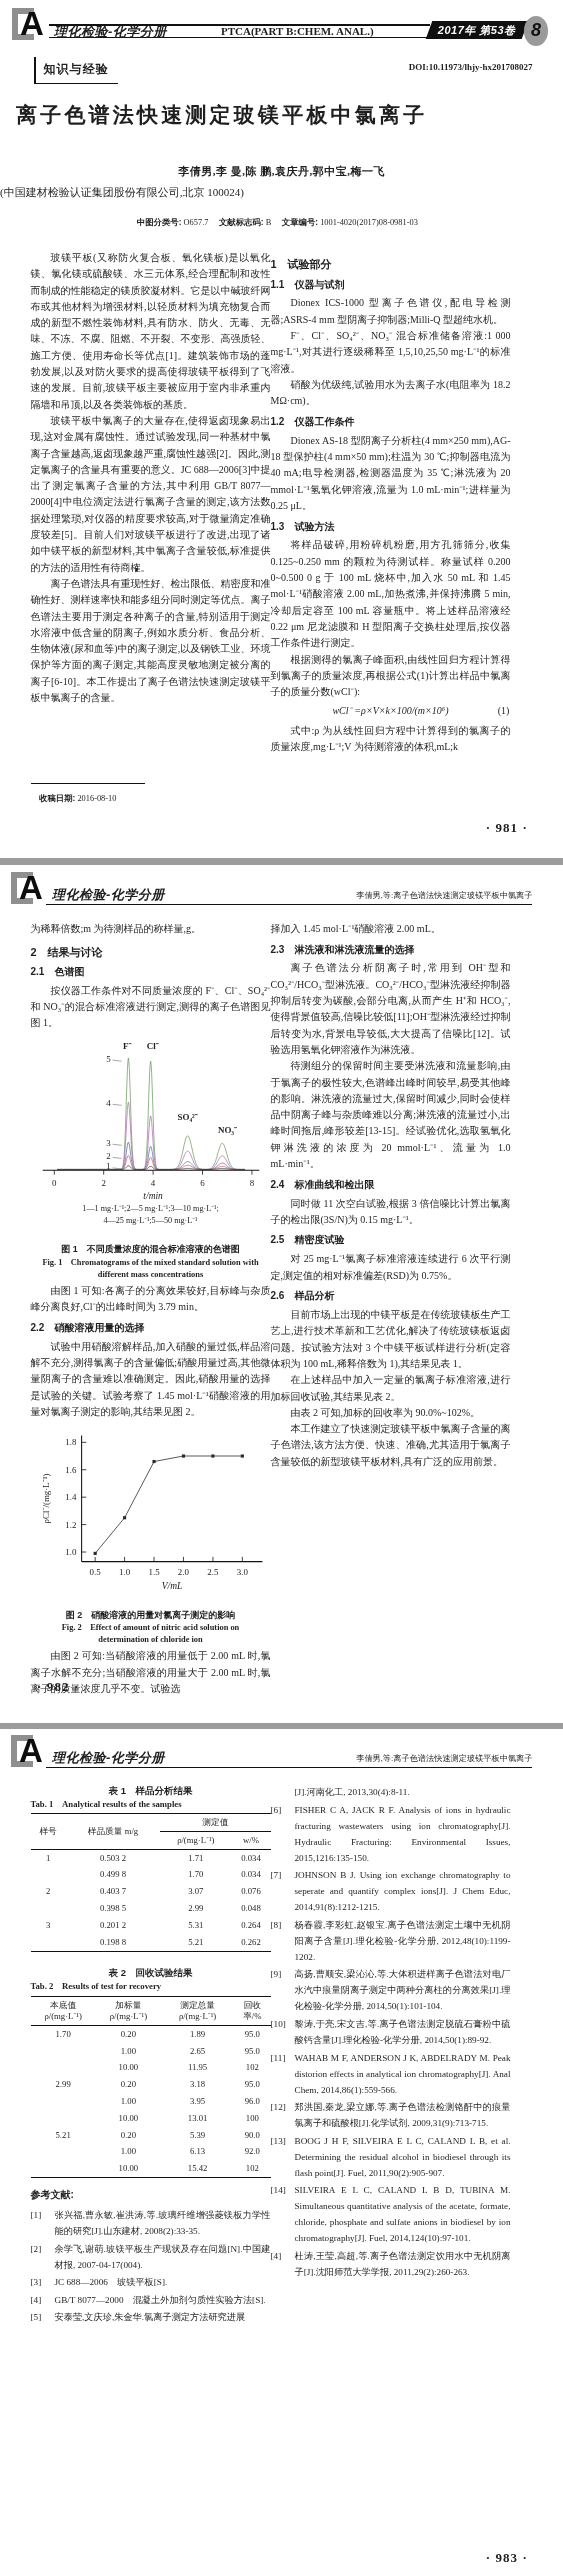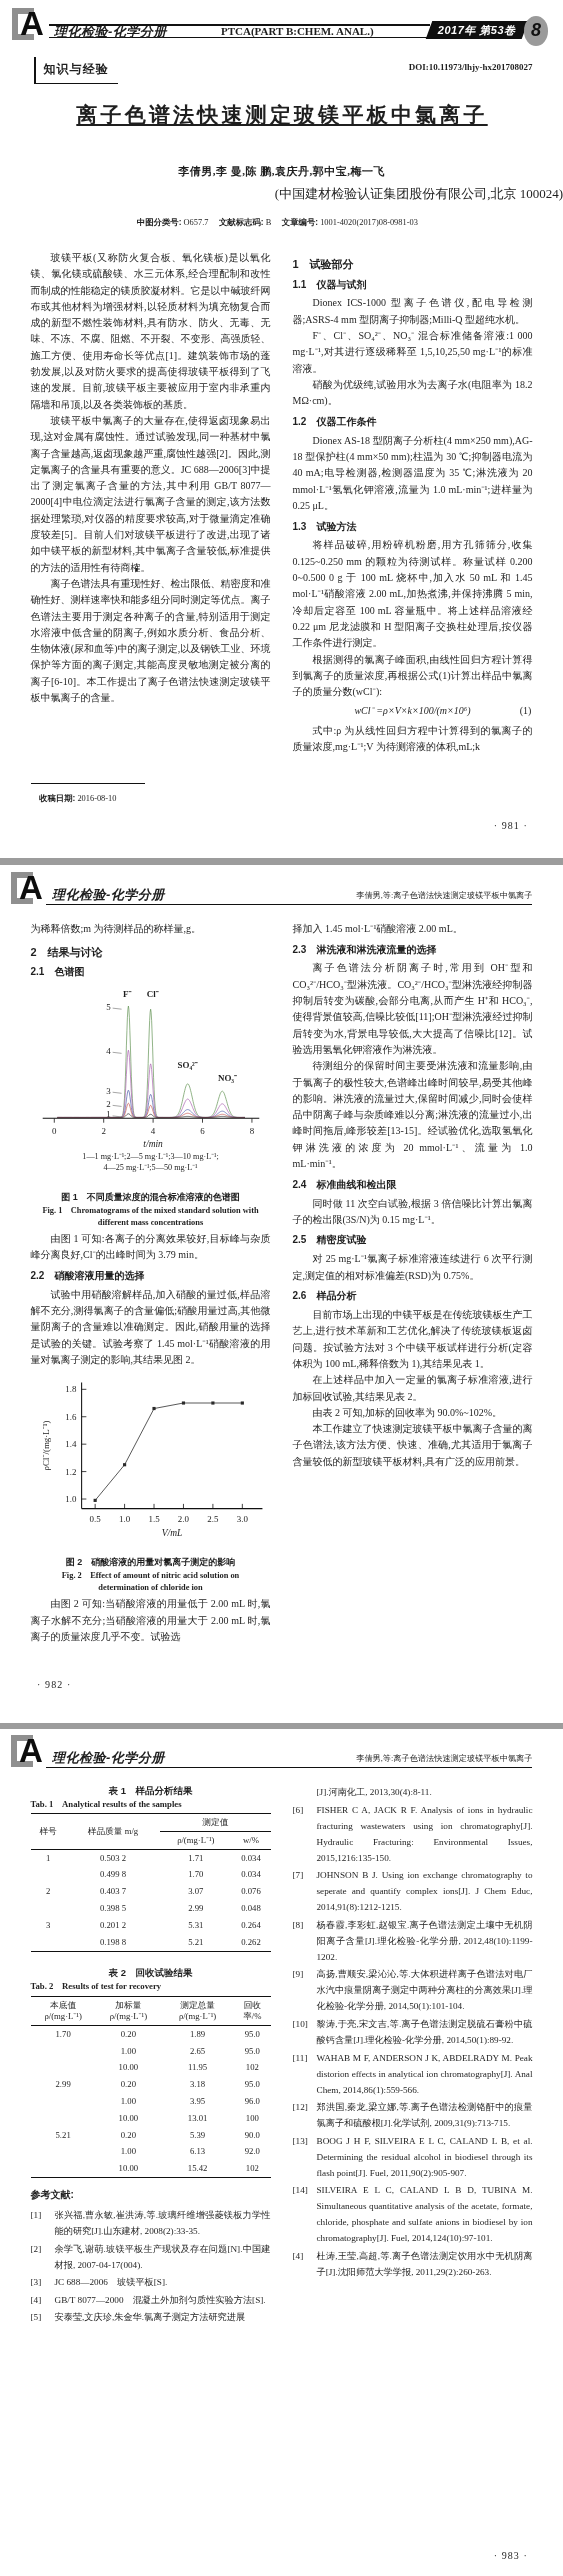--- a/index.html
+++ b/index.html
@@ -17,30 +17,30 @@
   .banner{position:absolute;width:96px;height:18px;background:#101010;transform:skewX(-20deg);
           display:flex;align-items:center;justify-content:center;}
   .banner span{transform:skewX(20deg);color:#fff;font:italic bold 11px "Liberation Sans",sans-serif;letter-spacing:0.5px;white-space:nowrap;}
   .issue-badge{position:absolute;width:24px;height:29.5px;background:#9a9a9a;border-radius:50%;
           display:flex;align-items:center;justify-content:center;}
   .issue-badge span{font:italic bold 18px "Liberation Sans",sans-serif;color:#111;}
   .kb-box{position:absolute;font:bold 12px "Liberation Sans",sans-serif;letter-spacing:1.1px;
           padding:4.2px 9.5px 5.3px 7.4px;border-left:2.1px solid #111;border-bottom:1.6px solid #111;}
   .doi{position:absolute;font:bold 9px "Liberation Serif",serif;}
   .running{position:absolute;font:8.2px "Liberation Serif",serif;}
-  .title{position:absolute;top:101px;left:16px;width:532px;text-align:center;
-         font:bold 21px "Liberation Sans",sans-serif;letter-spacing:3.2px;text-decoration:underline;}
+  .title{position:absolute;top:101px;left:16px;width:532px;text-align:left;
+         font:bold 21px "Liberation Sans",sans-serif;letter-spacing:3.2px;}
   .authors{position:absolute;top:164px;left:0;width:100%;text-align:center;
            font:bold 11px "Liberation Serif",serif;letter-spacing:0.5px;}
-  .affil{position:absolute;top:185px;left:0;width:100%;text-align:right;font-size:13px;}
+  .affil{position:absolute;top:185px;left:0;width:100%;text-align:left;font-size:11px;}
   .metaline{position:absolute;top:217px;left:0;width:100%;text-align:center;font-size:8.4px;}
   .mlab{font:bold 8.4px "Liberation Sans",sans-serif;}
   .mval{font:8.4px "Liberation Serif",serif;margin:0 8.4px 0 2.1px;}
   
-  .cols{position:absolute;left:30.5px;width:502px;display:flex;gap:22px;}
+  .cols{position:absolute;left:30.5px;width:502px;display:flex;}
   .col{width:240px;}
   .para{font-size:10px;line-height:16.3px;text-align:justify;text-indent:2em;}
   .para.cont{text-indent:0;}
   .h1{font:bold 11px/16px "Liberation Sans",sans-serif;margin:6.3px 0 5.3px;}
   .h2{font:bold 10px/14.7px "Liberation Sans",sans-serif;margin:5.3px 0 3.2px;}
   .formula{position:relative;font:italic 10px/20px "Liberation Serif",serif;text-align:center;margin:1.1px 0;}
   .eqno{position:absolute;right:1.1px;font-style:normal;}
   figure{margin:5.3px 0 2.1px;padding:0;}
   .figcap-legend{font:8.2px/11.6px "Liberation Serif",serif;text-align:center;}
   .figcap-cn{font:bold 9px/13.7px "Liberation Sans",sans-serif;text-align:center;margin-top:17px;}
@@ -53,21 +53,21 @@
   table.data th,table.data td{font-weight:normal;text-align:center;padding:2.6px 1.1px;line-height:11.6px;}
   .bb2{border-bottom:1.1px solid #111;}
   .bb1{border-bottom:0.5px solid #111;}
   
   .refs-label{font:bold 10px "Liberation Sans",sans-serif;margin:9.5px 0 5.3px;}
   .ref{display:flex;font:9.2px/16px "Liberation Serif",serif;margin-bottom:1.6px;}
   .refno{flex:0 0 24px;}
   .reftext{flex:1;text-align:justify;}
   .fnrule{position:absolute;width:114px;height:1.1px;background:#111;}
   .footnote{position:absolute;font-size:8.4px;}
-  .pageno{position:absolute;font-size:10px;letter-spacing:1.1px;}
+  .pageno{position:absolute;font-size:13px;letter-spacing:1.1px;font-weight:bold;}
   
   svg text{font-family:"Liberation Serif",serif;fill:#1c1c1c;}
   .axnum{font-size:17px;}
   .axlab{font-size:18px;font-style:italic;}
   .ylab{font-size:17px;}
   .ionlab{font-size:17px;font-weight:bold;}
   .serlab{font-size:17px;}
 </style>
 </head>
 <body>
@@ -141,20 +141,21 @@
     <div class="jname" style="left:52px;top:20px">理化检验-化学分册</div>
     <div class="running" style="right:30.5px;top:24px">李倩男,等:离子色谱法快速测定玻镁平板中氯离子</div>
     <div class="hline" style="left:46px;top:38px;width:486px;height:1.3px"></div>
 
     <div class="cols" style="top:55px">
       <div class="col">
         <div>
             <div class="para cont">为稀释倍数;m 为待测样品的称样量,g。</div>
             <div class="h1">2　结果与讨论</div>
             <div class="h2">2.1　色谱图</div>
+            <div class="para">按仪器工作条件对不同质量浓度的 F⁻、Cl⁻、SO₄²⁻和 NO₃⁻的混合标准溶液进行测定,测得的离子色谱图见图 1。</div>
           </div>
         <figure>
           <svg width="240" height="164" viewBox="0 0 456 312">
               <line x1="22" y1="253.5" x2="434" y2="253.5" stroke="#111" stroke-width="2"></line>
               <line x1="44" y1="254" x2="44" y2="262" stroke="#111" stroke-width="1.5"></line>
               <text x="44" y="283" text-anchor="middle" class="axnum">0</text>
               <line x1="138" y1="254" x2="138" y2="262" stroke="#111" stroke-width="1.5"></line>
               <text x="138" y="283" text-anchor="middle" class="axnum">2</text>
               <line x1="232" y1="254" x2="232" y2="262" stroke="#111" stroke-width="1.5"></line>
               <text x="232" y="283" text-anchor="middle" class="axnum">4</text>

